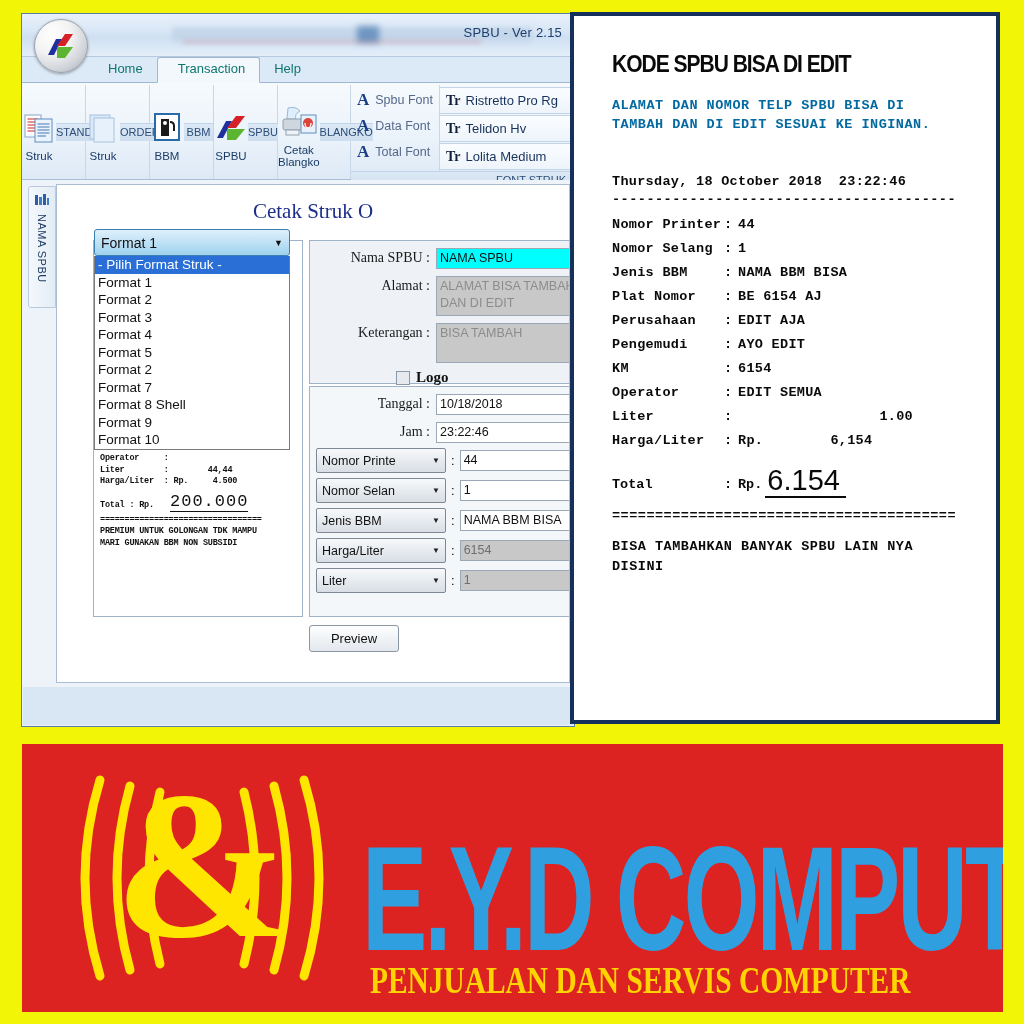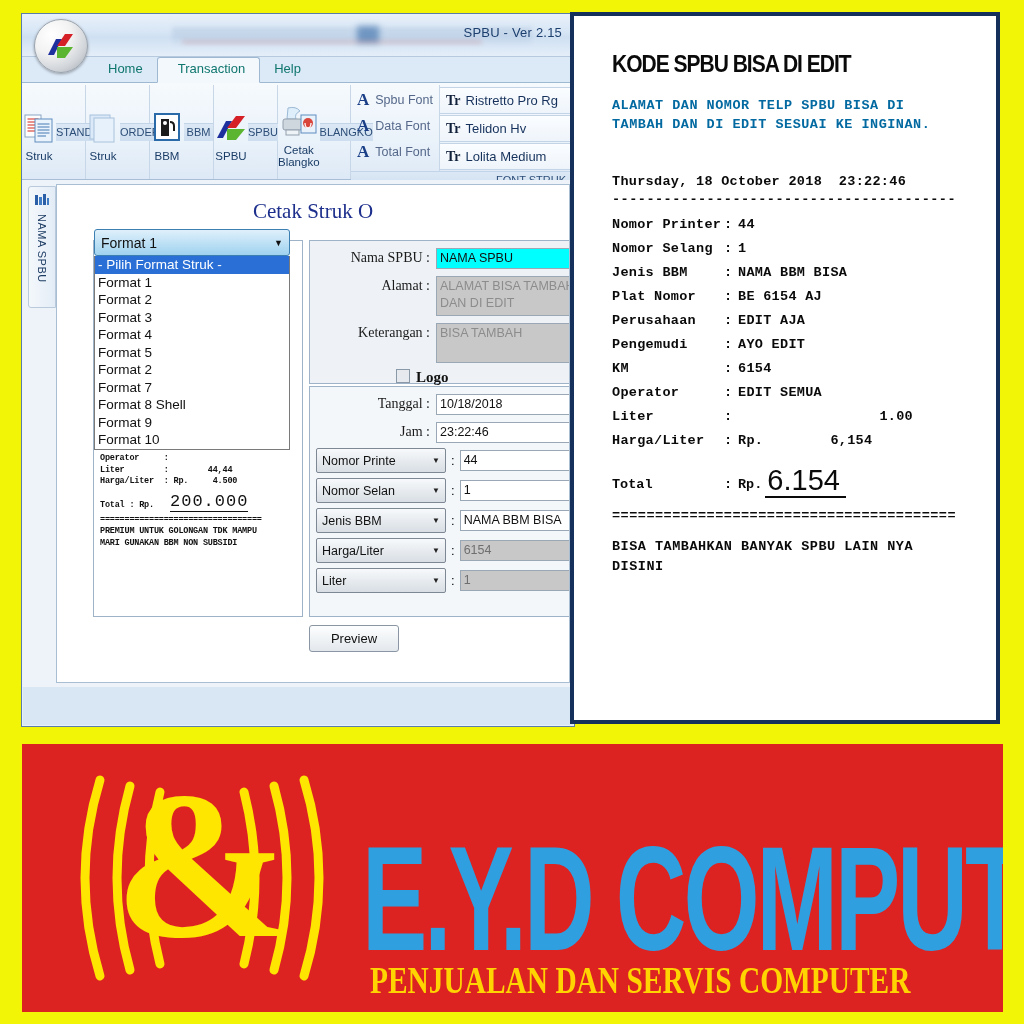--- a/index.html
+++ b/index.html
@@ -159,21 +159,21 @@
     width:120px;text-align:right;padding-right:6px;
     font-family:"Liberation Serif",serif;font-size:14px;color:#1a1a1a;line-height:19px;
   }
   .fld{
     flex:1;border:1px solid #9aa7b4;font-size:12.5px;padding:1px 3px;
     background:#ffffff;color:#111;line-height:17px;overflow:hidden;white-space:nowrap;
   }
   .fld.cyan{background:#00ffff;color:#111;}
   .fld.gray2{background:#c8c8c8;color:#8c8c8c;height:36px;white-space:normal;line-height:17px;}
   .fld.grayval{background:#c8c8c8;color:#6f6f6f;}
-  .chkrow{display:flex;align-items:flex-start;margin:6px 8px 0 0;}
+  .chkrow{display:flex;align-items:center;margin:6px 8px 0 0;}
   .chkrow .sp{width:86px;}
   .chk{width:12px;height:12px;border:1px solid #8a99a8;background:#e6eaee;display:inline-block;}
   .chklab{font-family:"Liberation Serif",serif;font-weight:bold;font-size:15px;margin-left:6px;color:#111;}
 
   .ddrow{display:flex;align-items:center;margin:5px 8px 0 6px;}
   .ddbtn{
     width:118px;height:23px;display:flex;align-items:center;justify-content:space-between;
     background:linear-gradient(180deg,#f7f9fb,#d8dee4);
     border:1px solid #7d8894;border-radius:2px;font-size:12.5px;color:#111;padding:0 5px;
   }

